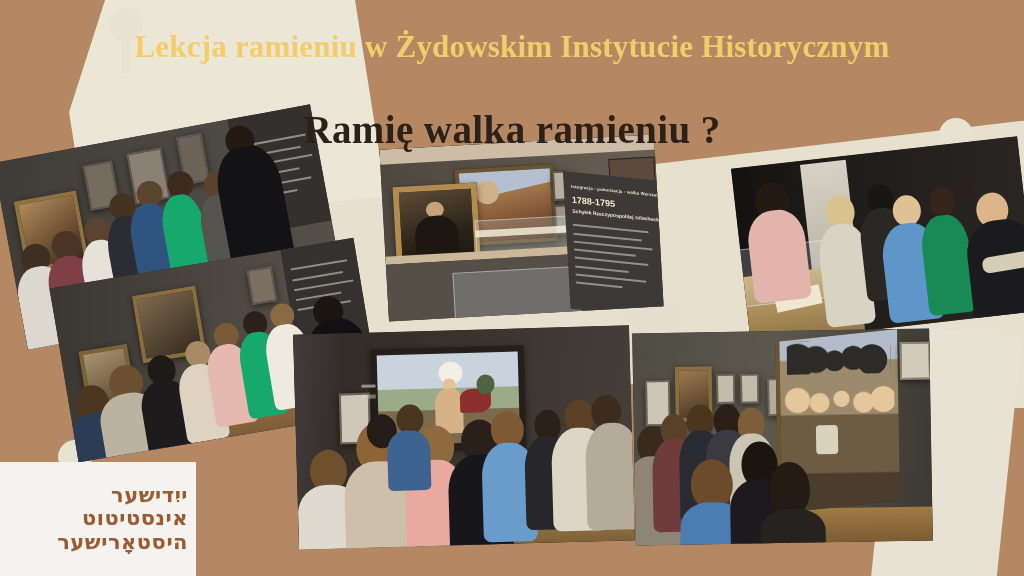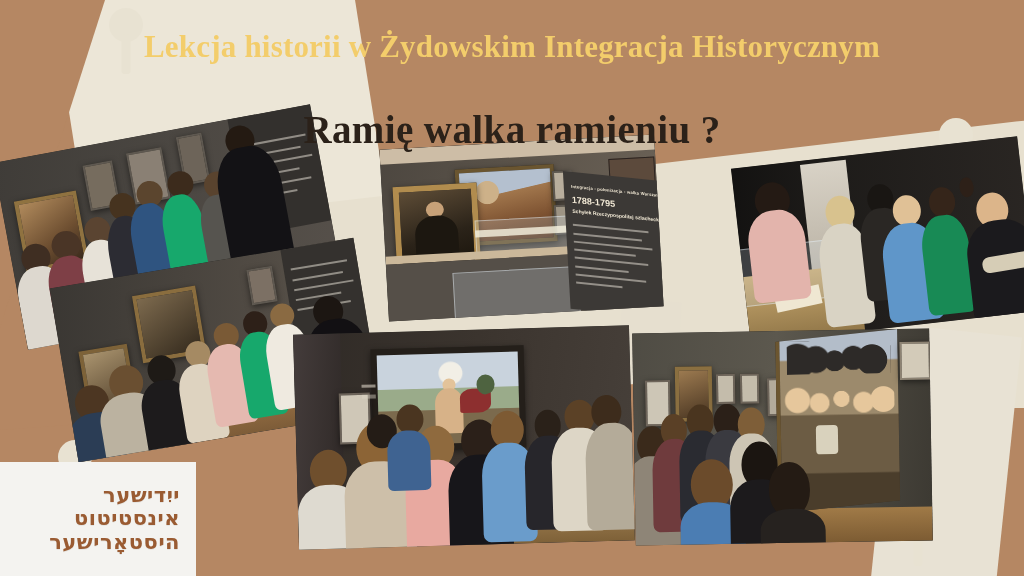--- a/index.html
+++ b/index.html
@@ -89,21 +89,21 @@
   .pp{position:absolute;border-radius:44% 44% 14% 14%/34% 34% 8% 8%;}
   .hd2{position:absolute;border-radius:50%;}
 
   
   #logo-card{
     position:absolute;left:0px;top:462px;width:196px;height:114px;
     background:#f4f3f0;
     display:flex;align-items:center;justify-content:flex-end;
   }
   #logo-card .yi{
-    direction:rtl;text-align:right;padding-right:16px;
+    direction:rtl;text-align:right;padding-right:8px;
     color:#9a5b32;
     font-family:"DejaVu Sans", sans-serif;
     font-weight:700;
     font-size:21px;line-height:1.12;
     letter-spacing:.5px;
     text-shadow:0 1px 0 rgba(0,0,0,.06);
   }
 
   
   #title{
@@ -423,21 +423,21 @@
       <div class="pp" style="left:32%;top:48%;width:15%;height:42%;background:#cdc5b4;"></div>
       <div class="hd2" style="left:19%;top:60%;width:14%;height:24%;background:#6b4b2b;"></div>
       <div class="pp" style="left:15%;top:80%;width:22%;height:34%;background:#4b7db3;"></div>
       <div class="hd2" style="left:36%;top:52%;width:12%;height:22%;background:#1b1511;"></div>
       <div class="pp" style="left:32%;top:70%;width:20%;height:40%;background:#1c1a1c;"></div>
       <div class="hd2" style="left:45%;top:62%;width:14%;height:26%;background:#241b14;"></div>
       <div class="pp" style="left:42%;top:84%;width:22%;height:30%;background:#26221f;"></div>
     </div>
   </div>
 
-  <h1 id="title">Lekcja historii w Żydowskim Integracja Historycznym</h1>
+  <h1 id="title">Lekcja ramieniu w Żydowskim Instytucie Historycznym</h1>
   <h2 id="subtitle">Ramię walka ramieniu ?</h2>
 
   <div id="logo-card">
     <div class="yi">
       <div>ייִדישער</div>
       <div>אינסטיטוט</div>
       <div>היסטאָרישער</div>
     </div>
   </div>
 

